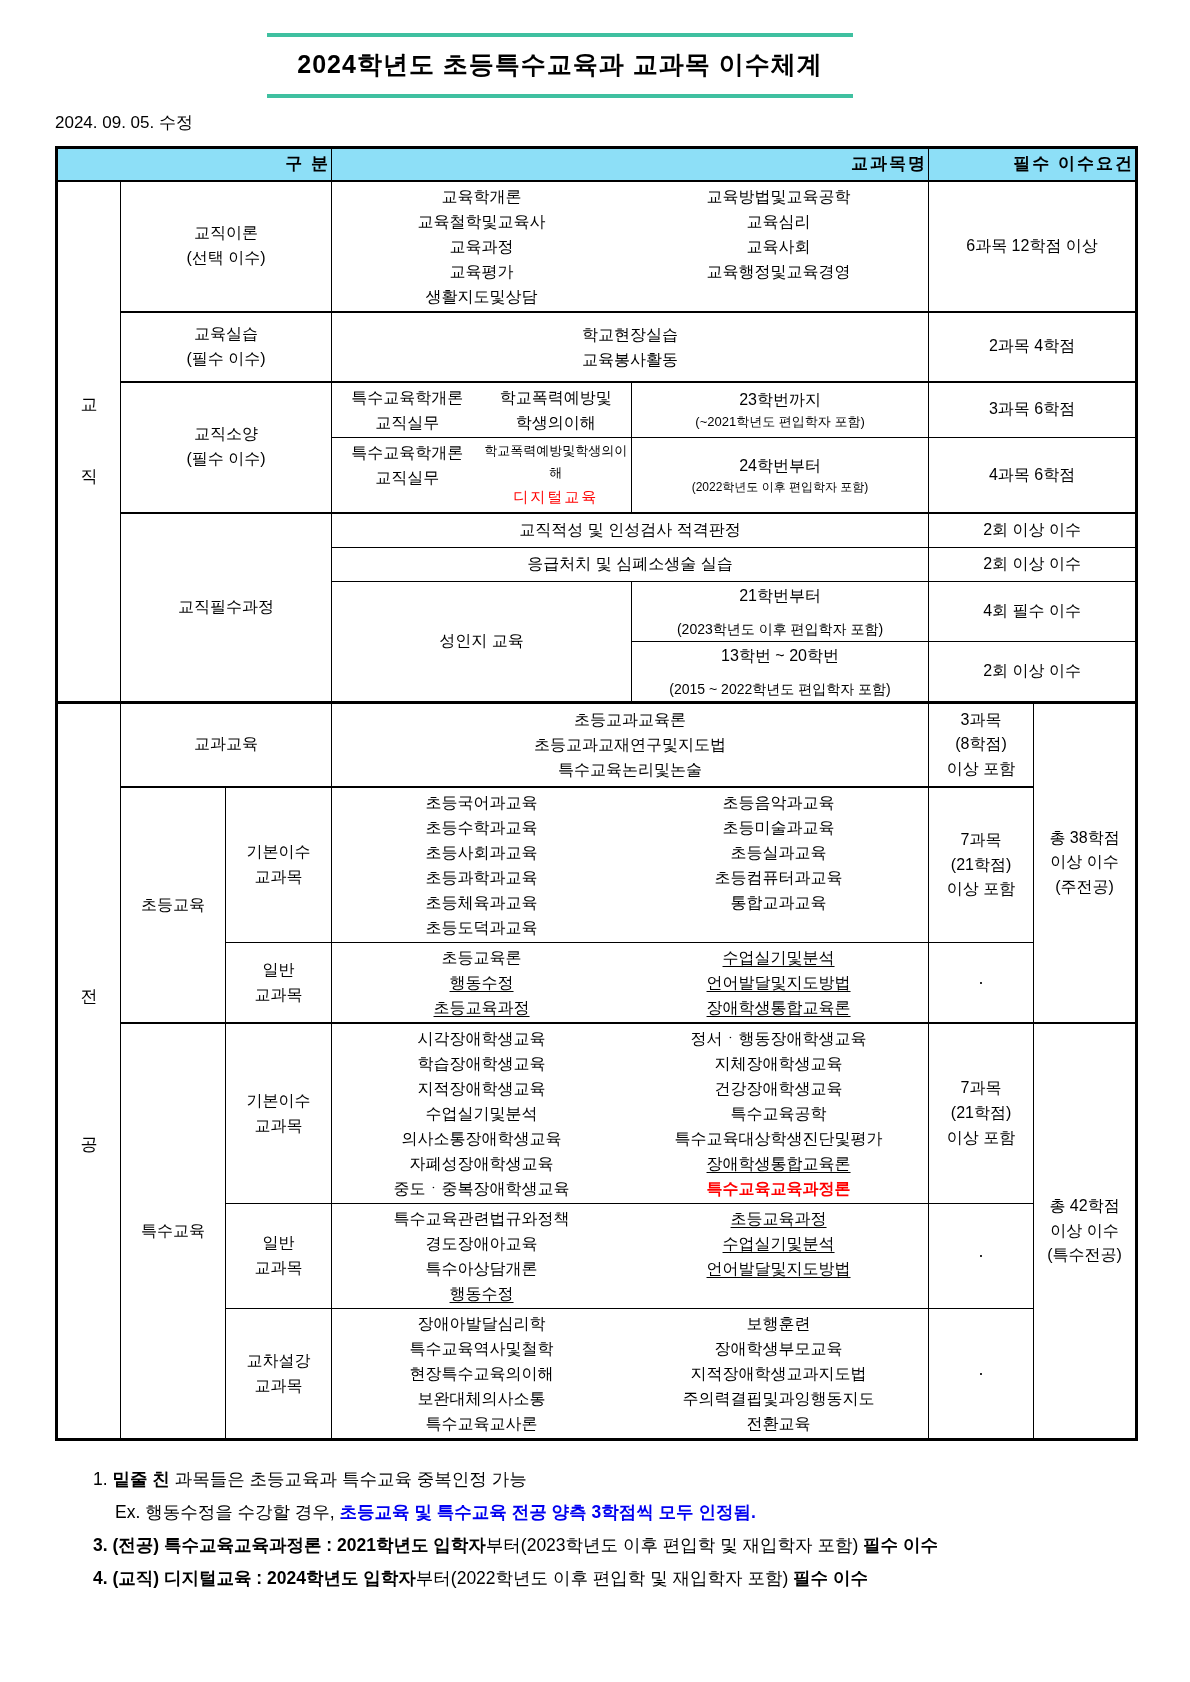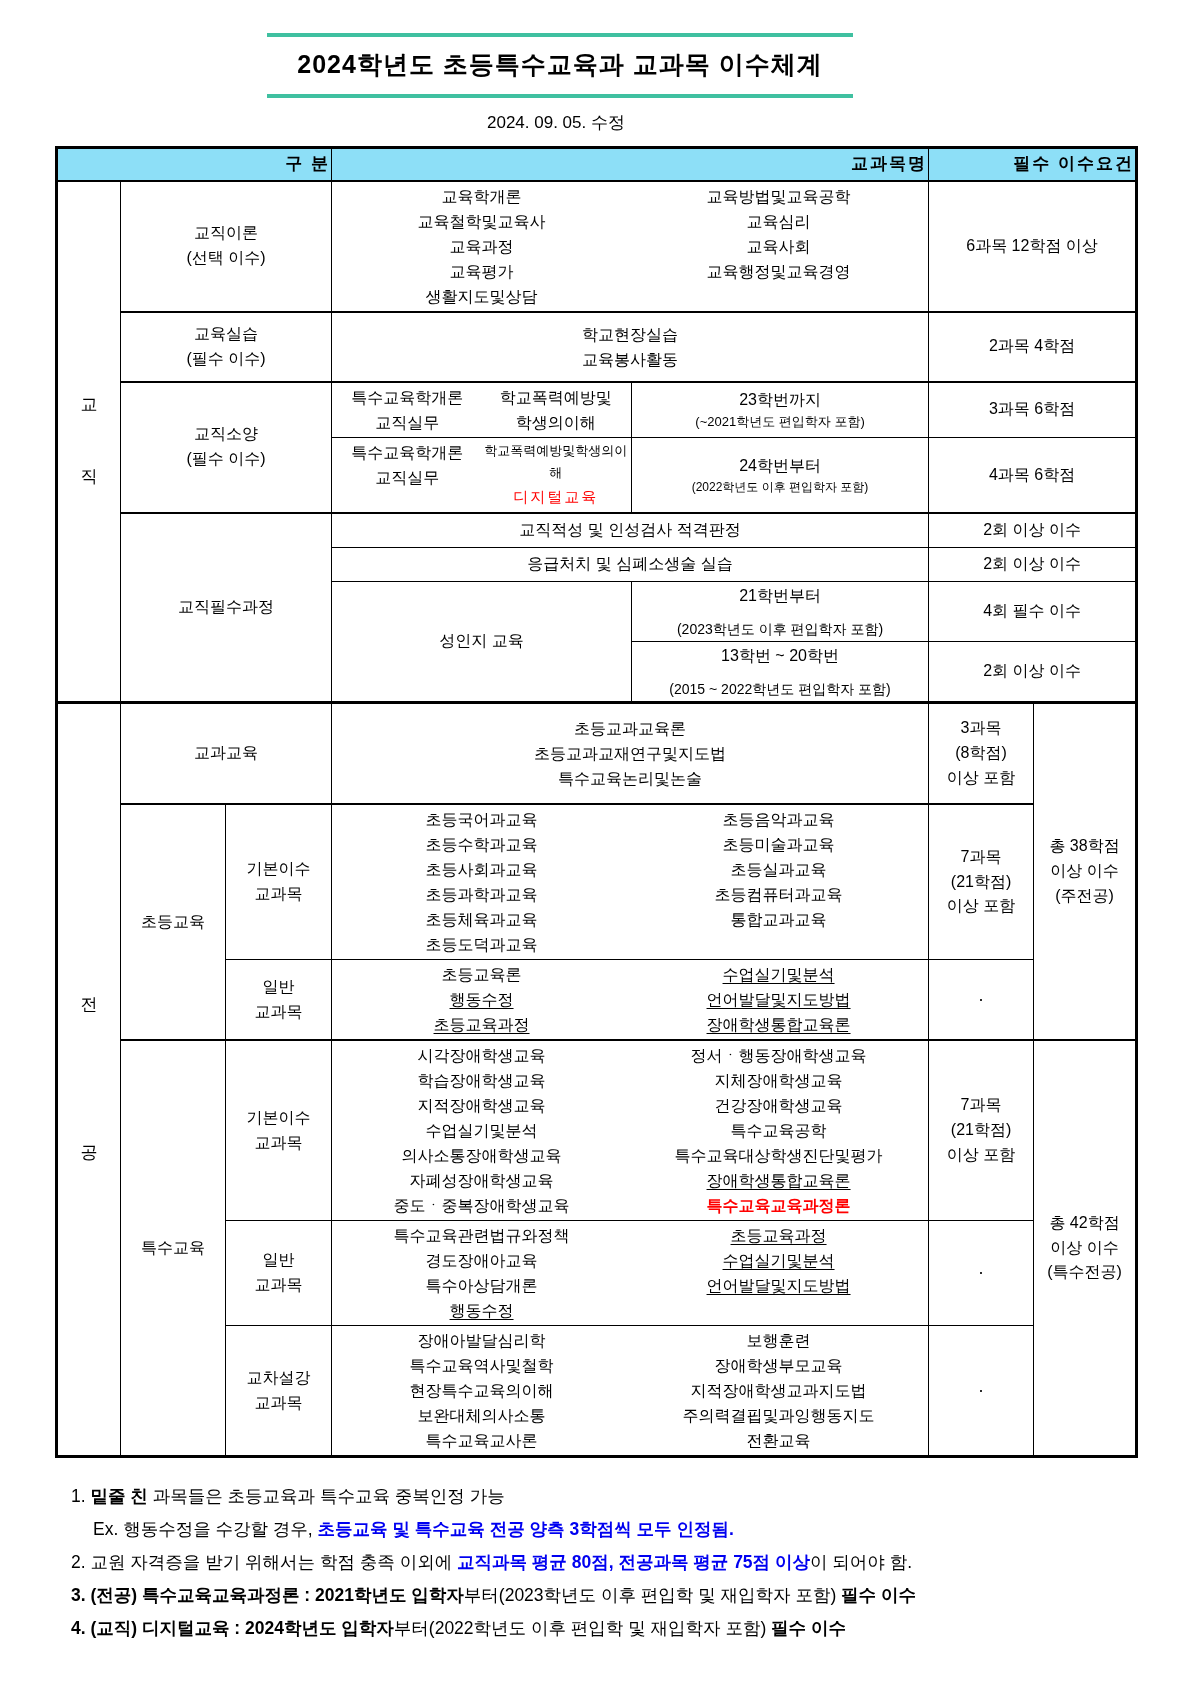--- a/index.html
+++ b/index.html
@@ -22,21 +22,21 @@
   .title-band{
     width:586px;margin-left:212px;margin-top:33px;
     border-top:4px solid var(--accent-teal);
     border-bottom:4px solid var(--accent-teal);
     padding:11px 0 13px;text-align:center;
   }
   .title-band h1{
     margin:0;font-size:25px;font-weight:bold;letter-spacing:1px;
   }
   .revision{
-    text-align:center;padding-right:78px;margin:13px 0 12px;
+    text-align:left;padding-right:78px;margin:13px 0 12px;
     font-size:17px;
   }
 
   
   table.main{
     width:1080px;border-collapse:collapse;table-layout:fixed;
     border:3px solid #000;
   }
   th,td{
     border:1px solid #000;text-align:center;vertical-align:middle;
@@ -63,21 +63,21 @@
   .course-list .s{font-size:13px;line-height:22px;}
   .course-list .m{font-size:15px;letter-spacing:2px;line-height:26px;}
 
   .cohort-main{line-height:24px;}
   .cohort-note{font-size:13px;line-height:19px;}
   .cohort-note.n14{font-size:14px;line-height:20px;margin-top:11px;}
 
   .dot{font-size:18px;}
 
   
-  .notes{margin:27px 0 0 16px;font-size:17.5px;}
+  .notes{margin:27px 0 0 38px;font-size:17.5px;}
   .notes p{margin:0 0 11px 0;line-height:22px;}
   .notes p.ex{margin-left:22px;}
   .notes .b{font-weight:bold;}
   .notes .blue{color:var(--blue);}
 </style>
 </head>
 <body>
 
 <div class="page">
 
@@ -208,21 +208,21 @@
       <td class="bb3" style="height:54px">
         <div class="cohort-main">13학번 ~ 20학번</div>
         <div class="cohort-note n14">(2015 ~ 2022학년도 편입학자 포함)</div>
       </td>
       <td colspan="2" class="bb3">2회 이상 이수</td>
     </tr>
 
     <tr>
       <td rowspan="6" class="vlabel jg pre">전
 공</td>
-      <td colspan="2" class="bb2" style="height:102px">교과교육</td>
+      <td colspan="2" class="bb2" style="height:85px">교과교육</td>
       <td colspan="2" class="bb2">
         <div class="course-list">
               <div>초등교과교육론</div>
               <div>초등교과교재연구및지도법</div>
               <div>특수교육논리및논술</div>
             </div>
       </td>
       <td class="pre bb2">3과목
 (8학점)
 이상 포함</td>
@@ -356,18 +356,17 @@
         </div>
       </td>
       <td class="dot">·</td>
     </tr>
   </tbody>
     </table>
 
   <div class="notes">
     <p><span>1. </span><span class="b">밑줄 친</span><span> 과목들은 초등교육과 특수교육 중복인정 가능</span></p>
     <p class="ex"><span>Ex. 행동수정을 수강할 경우, </span><span class="b blue">초등교육 및 특수교육 전공 양측 3학점씩 모두 인정됨.</span></p>
-    <p><span>2. 교원 자격증을 받기 위해서는 학점 충족 이외에 </span><span class="b blue">교직과목 평균 80점, 전공과목 평균 75점 이상</span><span>이 되어야 함.</span></p>
     <p><span class="b">3. (전공) 특수교육교육과정론 : 2021학년도 입학자</span><span>부터(2023학년도 이후 편입학 및 재입학자 포함) </span><span class="b">필수 이수</span></p>
     <p><span class="b">4. (교직) 디지털교육 : 2024학년도 입학자</span><span>부터(2022학년도 이후 편입학 및 재입학자 포함) </span><span class="b">필수 이수</span></p>
   </div>
 
 </div>
 
 </body></html>

